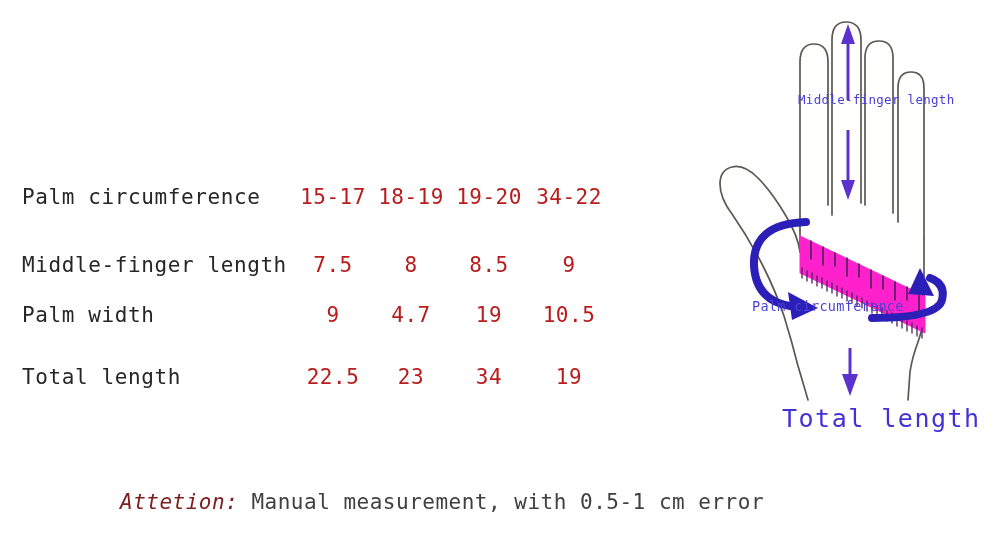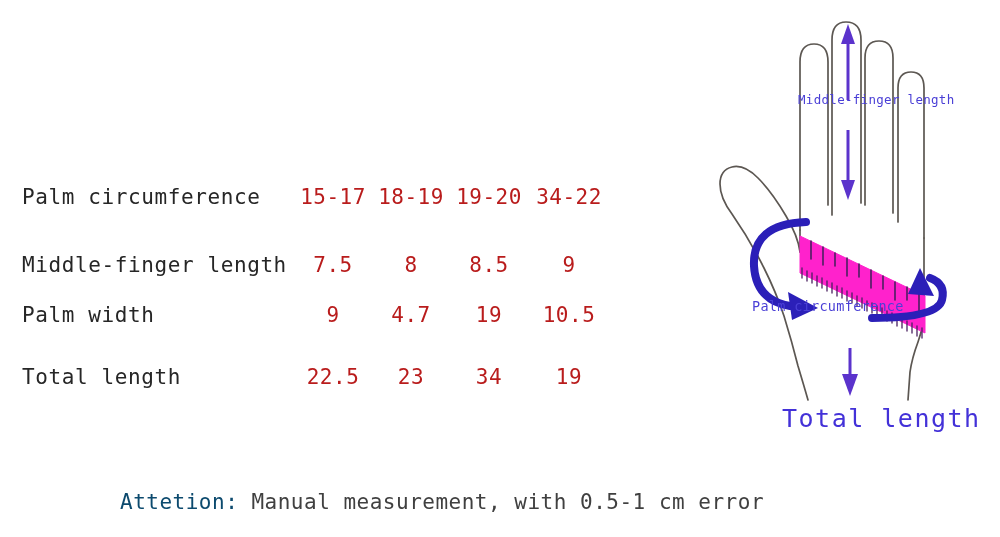--- a/index.html
+++ b/index.html
@@ -63,21 +63,22 @@
   #attention-note {
     position: absolute;
     left: 120px;
     top: 488px;
     font-size: 21px;
     letter-spacing: 0.5px;
     line-height: 28px;
     white-space: nowrap;
   }
   #attention-note .warn {
-    color: #0c4a6e;
+    color: #7f1d1d;
+    font-style: italic;
   }
   #attention-note .note-body {
     color: #404040;
   }
 
   
   #hand-diagram {
     position: absolute;
     left: 680px;
     top: 0px;

